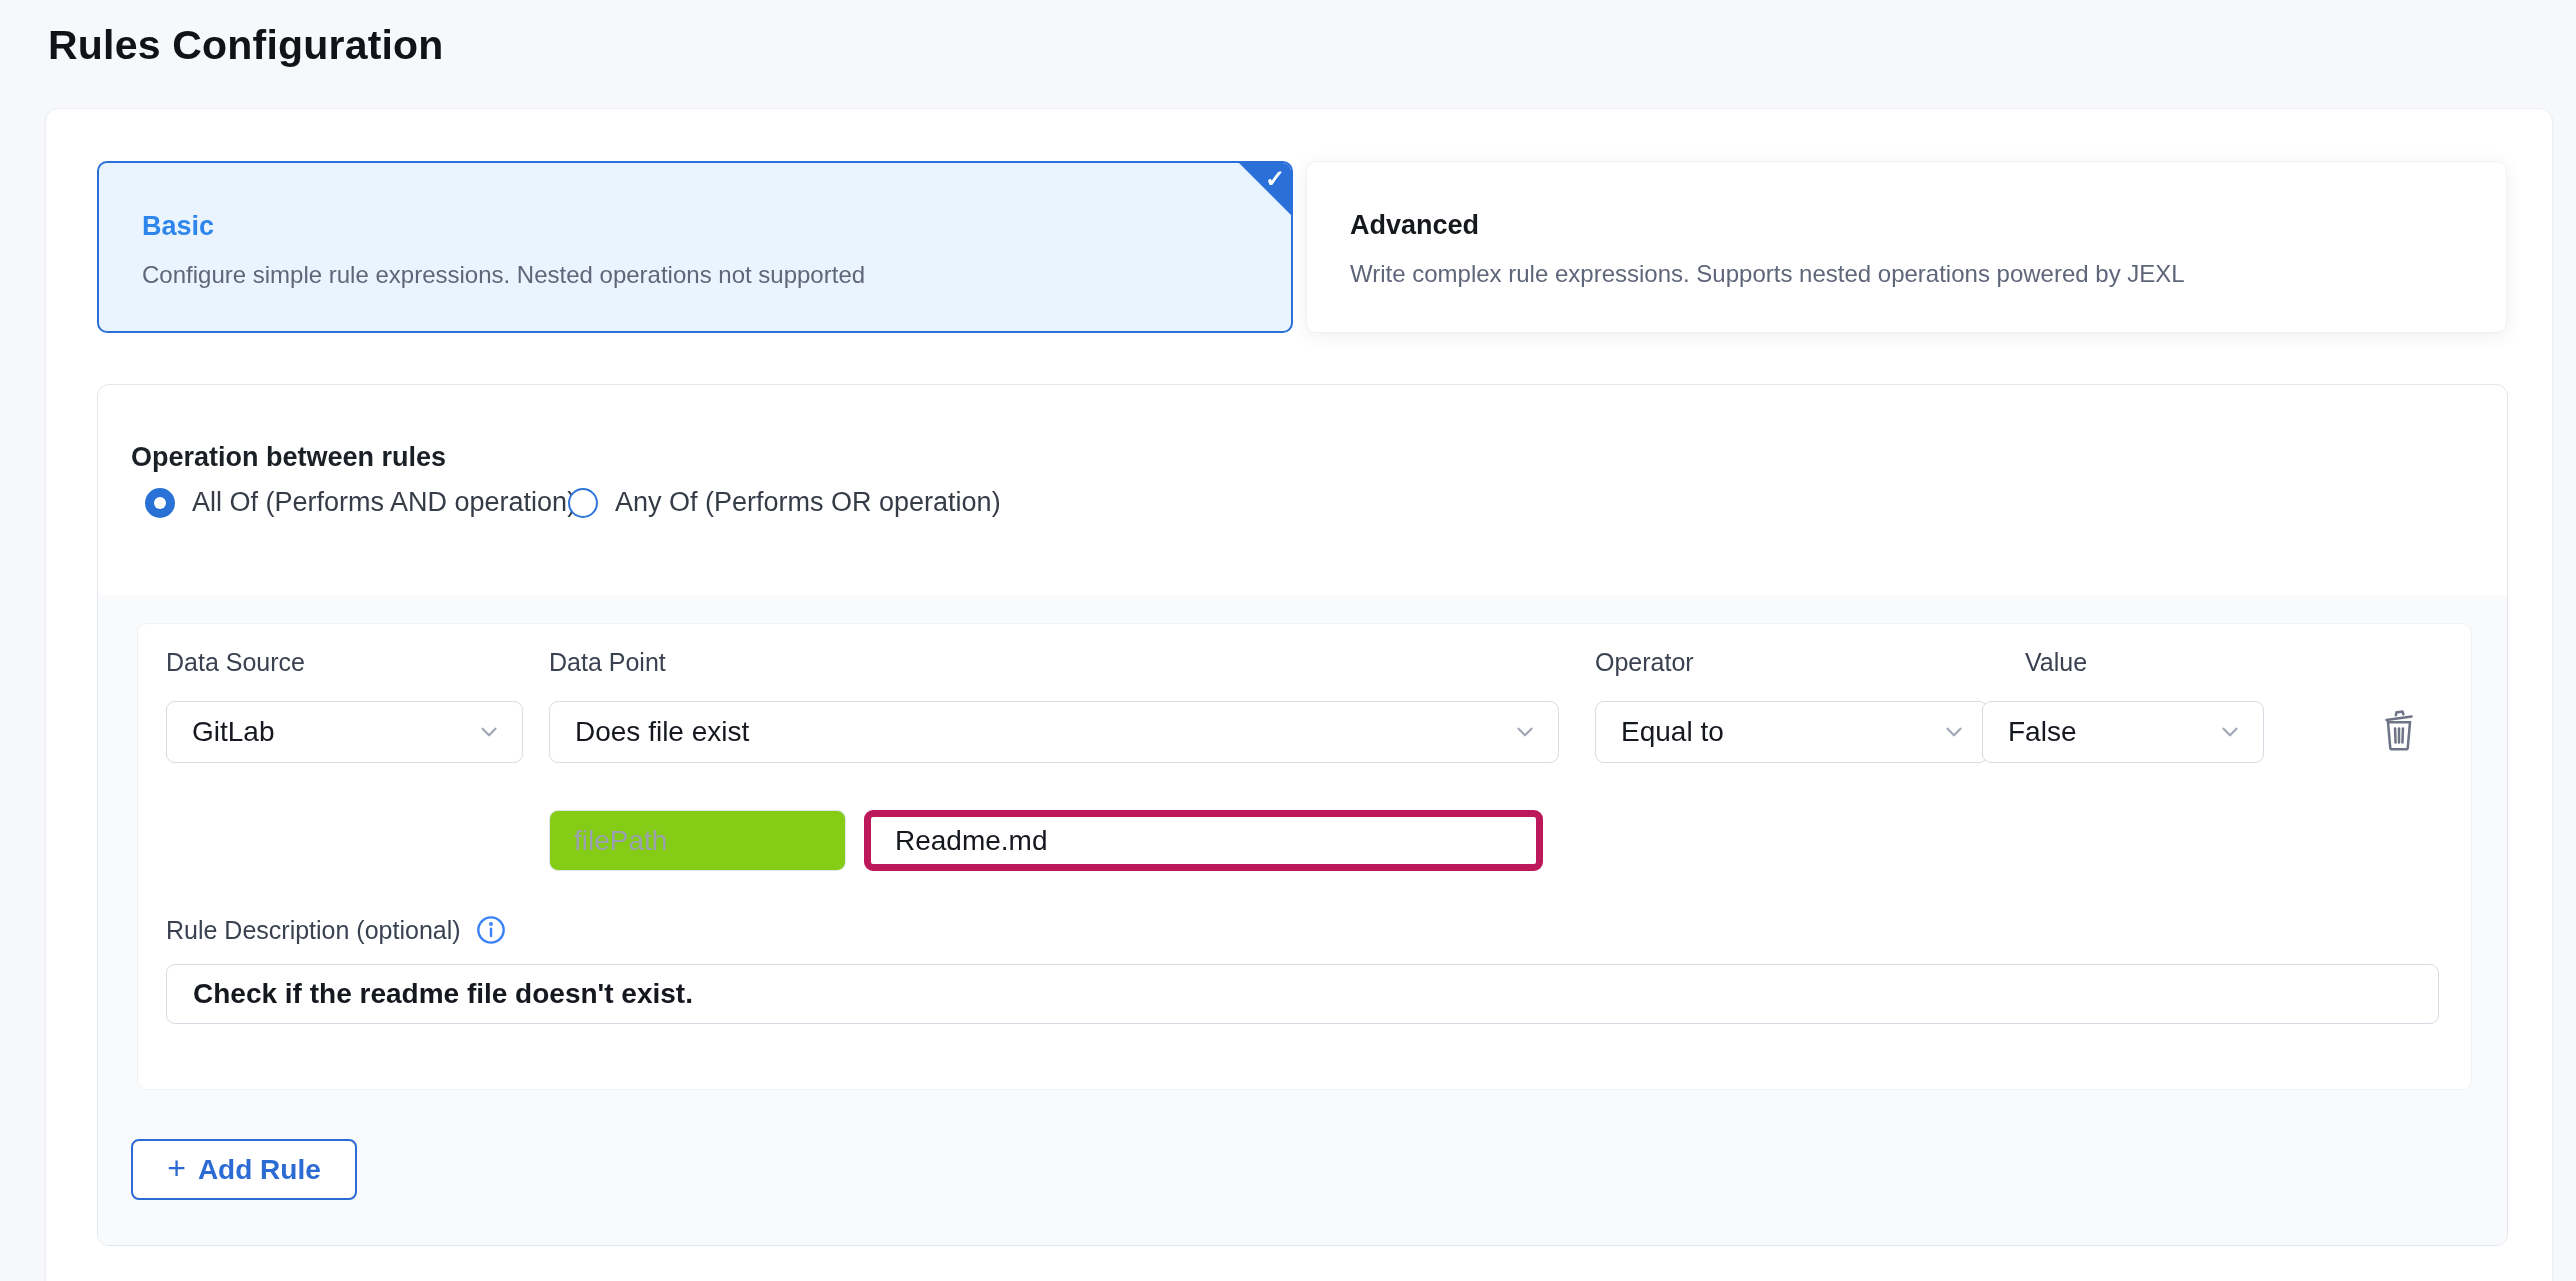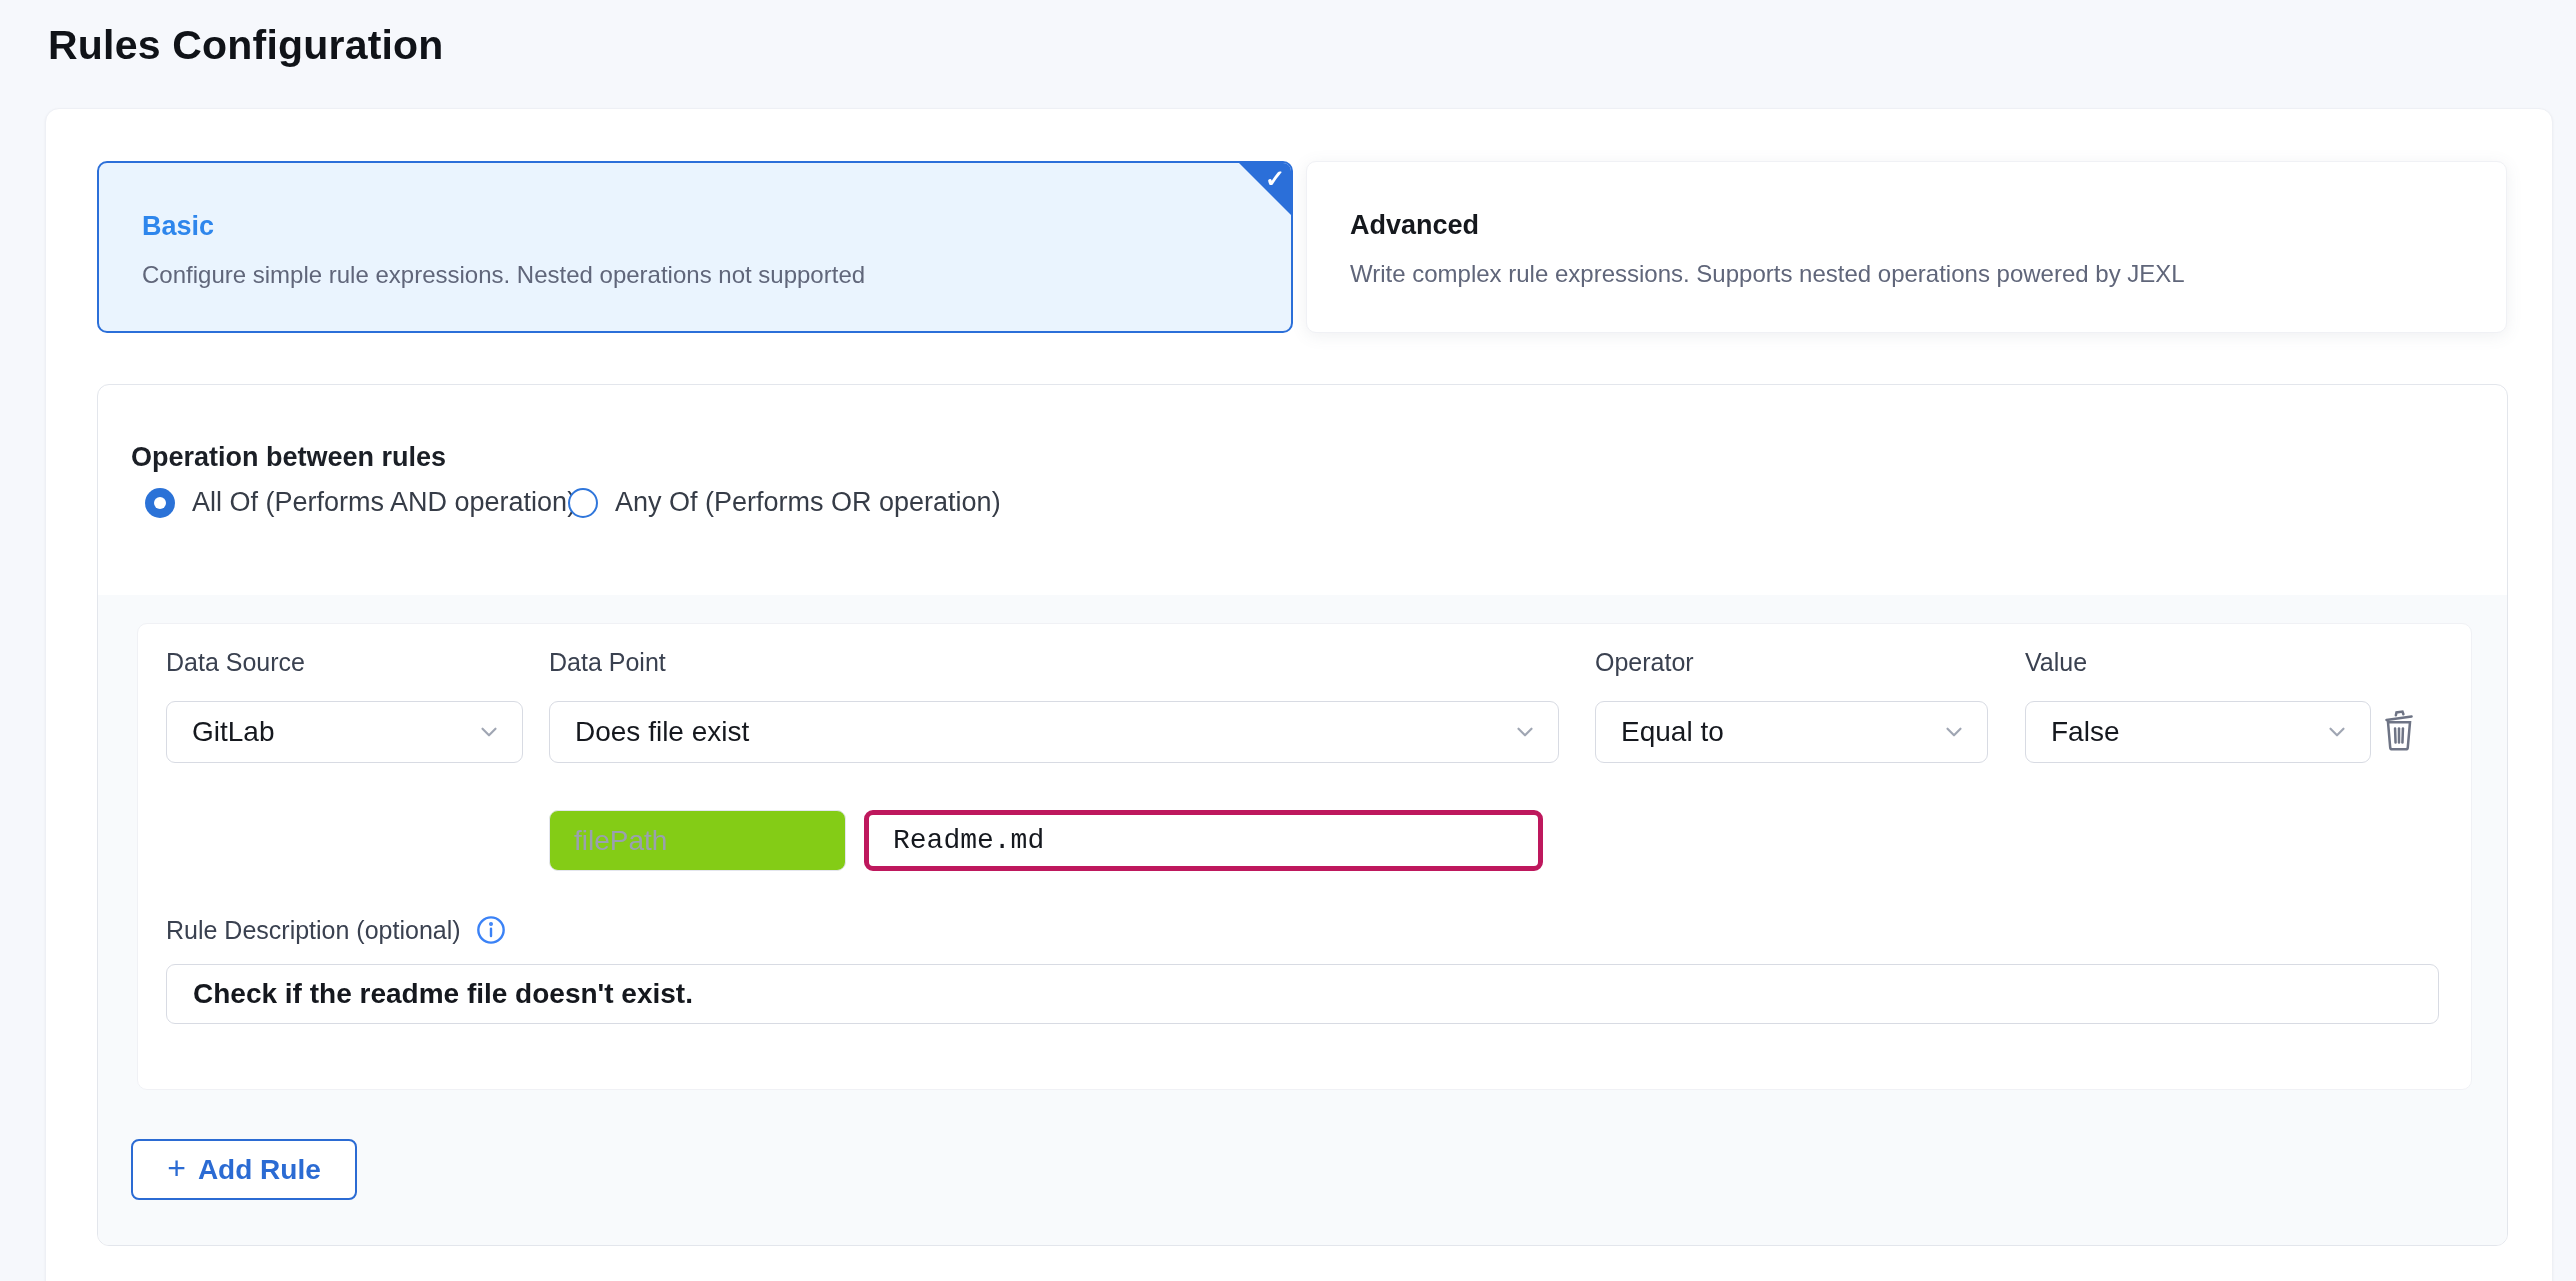--- a/index.html
+++ b/index.html
@@ -76,21 +76,21 @@
   }
   .sel .sel-value { font-size:28px; color:#15181e; flex:1; white-space:nowrap; overflow:hidden; }
   .sel svg { flex:0 0 auto; }
   .txt {
     position:absolute; top:186px; height:61px; border-radius:9px;
     font-family:"Liberation Sans", sans-serif; font-size:28px; color:#15181e;
     padding:0 24px; outline:none;
   }
   .txt.ghost { background:#84cc16; border:1px solid #e4e6ee; }
   .txt.ghost::placeholder { color:#9aa0b0; }
-  .txt.plain { background:#ffffff; border:5px solid #be185d;font-family:Liberation Mono, monospace; }
+  .txt.plain { background:#ffffff; border:7px solid #be185d; }
   .desc-label-row { position:absolute; left:28px; top:290px; display:flex; align-items:center; }
   .desc-label { font-size:25px; font-weight:400; color:#3a4150; }
   .info-icon { margin-left:14px; display:inline-flex; }
   .desc-input {
     position:absolute; left:28px; top:340px; width:2273px; height:60px;
     background:#fff; border:1px solid #d8dbe3; border-radius:9px;
     font-family:"Liberation Sans", sans-serif; font-size:28px; color:#15181e;
     padding:0 26px; outline:none;font-weight:bold;
   }
   .trash-btn { position:absolute; left:2239px; top:80px; width:44px; height:52px;
@@ -161,21 +161,21 @@
           </svg>
       </div>
 
       <div class="sel" style="left:1457px; width:393px">
         <span class="sel-value">Equal to</span>
         <svg width="26" height="26" viewBox="0 0 24 24" fill="none" stroke="#a0a6b3" stroke-width="2" stroke-linecap="round" stroke-linejoin="round">
             <polyline points="6 9 12 15 18 9"></polyline>
           </svg>
       </div>
 
-      <div class="sel" style="left:1887px; width:346px">
+      <div class="sel" style="left:1844px; width:282px">
         <span class="sel-value">False</span>
         <svg width="26" height="26" viewBox="0 0 24 24" fill="none" stroke="#a0a6b3" stroke-width="2" stroke-linecap="round" stroke-linejoin="round">
             <polyline points="6 9 12 15 18 9"></polyline>
           </svg>
       </div>
 
       <button class="trash-btn">
         <svg width="38" height="44" viewBox="0 0 24 28" fill="none" stroke="#6e7485" stroke-width="1.6" stroke-linecap="round">
           <path d="M5 9 L6.4 25 Q6.5 26.3 7.8 26.3 L16.2 26.3 Q17.5 26.3 17.6 25 L19 9 Z"></path>
           <line x1="9.5" y1="13" x2="9.8" y2="22"></line>

